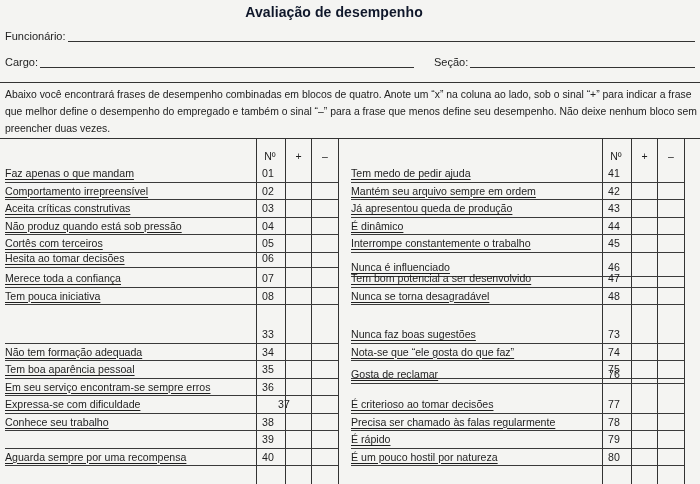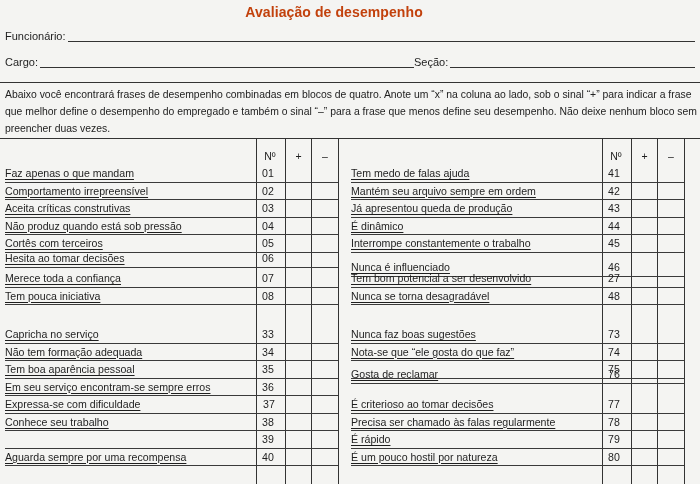--- a/index.html
+++ b/index.html
@@ -5,21 +5,21 @@
   * { box-sizing: border-box; margin: 0; padding: 0; }
   html, body { width: 700px; height: 484px; overflow: hidden; }
   body {
     background: #f4f4f2;
     font-family: "Liberation Sans", "DejaVu Sans", sans-serif;
     color: #1e1e1e;
     position: relative;
   }
   .title {
     position: absolute; left: 0; top: 4px; width: 668px;
-    text-align: center; font-size: 14px; font-weight: bold; color: #c2410c;
+    text-align: center; font-size: 14px; font-weight: bold; color: #0f172a;
     letter-spacing: 0.1px;
   }
   .field-row { position: absolute; left: 5px; font-size: 11px; display: flex; align-items: flex-end; }
   .field-label { white-space: nowrap; margin-right: 2px; }
   .field-line { border-bottom: 1px solid #333; height: 11px; }
   .hr { position: absolute; left: 0; width: 700px; border-top: 1.5px solid #333; }
   .instructions {
     position: absolute; left: 5px; top: 86px; width: 692px;
     font-size: 10.4px; line-height: 17px; color: #222;
   }
@@ -41,21 +41,21 @@
 <div class="title">Avaliação de desempenho</div>
 
 <div class="field-row" style="top:30px; width:690px;">
   <span class="field-label">Funcionário:</span>
   <span class="field-line" style="flex:1;"></span>
 </div>
 
 <div class="field-row" style="top:56px; width:690px;">
   <span class="field-label">Cargo:</span>
   <span class="field-line" style="width:374px;"></span>
-  <span class="field-label" style="margin-left:0;">Seção:</span>
+  <span class="field-label" style="margin-left:20px;">Seção:</span>
   <span class="field-line" style="flex:1;"></span>
 </div>
 
 <div class="hr" style="top:82px;"></div>
 
 <div class="instructions">Abaixo você encontrará frases de desempenho combinadas em blocos de quatro. Anote um “x” na coluna ao lado, sob o sinal “+” para indicar a frase que melhor define o desempenho do empregado e também o sinal “–” para a frase que menos define seu desempenho. Não deixe nenhum bloco sem preencher duas vezes.</div>
 
 <div class="hr" style="top:138px;"></div>
 
 <div class="vline" style="left:256px; top:139px; height:345px;"></div>
@@ -121,21 +121,21 @@
   <div class="row" style="top:122.5px; width:333px;">
       <span class="phrase">Tem pouca iniciativa</span>
       <span class="num" style="left:257px;">08</span>
       <span class="cell" style="left:281px;width:26px;height:17px;"></span>
       <span class="cell" style="left:307px;width:26px;height:17px;"></span>
     </div>
 </div>
 
 <div class="block" style="left:351px; top:165px;">
   <div class="row" style="top:0px; width:333px;">
-      <span class="phrase">Tem medo de falas ajuda</span>
+      <span class="phrase">Tem medo de pedir ajuda</span>
       <span class="num" style="left:257px;">41</span>
       <span class="cell" style="left:281px;width:26px;height:17px;"></span>
       <span class="cell" style="left:307px;width:26px;height:17px;"></span>
     </div>
   <div class="row" style="top:17.5px; width:333px;">
       <span class="phrase">Mantém seu arquivo sempre em ordem</span>
       <span class="num" style="left:257px;">42</span>
       <span class="cell" style="left:281px;width:26px;height:17px;"></span>
       <span class="cell" style="left:307px;width:26px;height:17px;"></span>
     </div>
@@ -158,35 +158,34 @@
       <span class="cell" style="left:307px;width:26px;height:17px;"></span>
     </div>
   <div class="row" style="top:94px; width:333px;text-align:right;">
       <span class="phrase">Nunca é influenciado</span>
       <span class="num" style="left:257px;">46</span>
       <span class="cell" style="left:281px;width:26px;height:17px;"></span>
       <span class="cell" style="left:307px;width:26px;height:17px;"></span>
     </div>
   <div class="row" style="top:105px; width:333px;">
       <span class="phrase">Tem bom potencial a ser desenvolvido</span>
-      <span class="num" style="left:257px;">27</span>
+      <span class="num" style="left:257px;">47</span>
       <span class="cell" style="left:281px;width:26px;height:17px;"></span>
       <span class="cell" style="left:307px;width:26px;height:17px;"></span>
     </div>
   <div class="row" style="top:122.5px; width:333px;">
       <span class="phrase">Nunca se torna desagradável</span>
       <span class="num" style="left:257px;">48</span>
       <span class="cell" style="left:281px;width:26px;height:17px;"></span>
       <span class="cell" style="left:307px;width:26px;height:17px;"></span>
     </div>
 </div>
 
 <div class="block" style="left:5px; top:326px;">
   <div class="row" style="top:0px; width:333px;">
-      <span class="phrase">Capricha no serviço</span>
       <span class="num" style="left:257px;">33</span>
       <span class="cell" style="left:281px;width:26px;height:17px;"></span>
       <span class="cell" style="left:307px;width:26px;height:17px;"></span>
     </div>
   <div class="row" style="top:17.5px; width:333px;">
       <span class="phrase">Não tem formação adequada</span>
       <span class="num" style="left:257px;">34</span>
       <span class="cell" style="left:281px;width:26px;height:17px;"></span>
       <span class="cell" style="left:307px;width:26px;height:17px;"></span>
     </div>
@@ -197,21 +196,21 @@
       <span class="cell" style="left:307px;width:26px;height:17px;"></span>
     </div>
   <div class="row" style="top:52.5px; width:333px;">
       <span class="phrase">Em seu serviço encontram-se sempre erros</span>
       <span class="num" style="left:257px;">36</span>
       <span class="cell" style="left:281px;width:26px;height:17px;"></span>
       <span class="cell" style="left:307px;width:26px;height:17px;"></span>
     </div>
   <div class="row" style="top:70px; width:333px;">
       <span class="phrase">Expressa-se com dificuldade</span>
-      <span class="num" style="left:258px;">37</span>
+      <span class="num" style="left:273px;">37</span>
       <span class="cell" style="left:281px;width:26px;height:17px;"></span>
       <span class="cell" style="left:307px;width:26px;height:17px;"></span>
     </div>
   <div class="row" style="top:87.5px; width:333px;">
       <span class="phrase">Conhece seu trabalho</span>
       <span class="num" style="left:257px;">38</span>
       <span class="cell" style="left:281px;width:26px;height:17px;"></span>
       <span class="cell" style="left:307px;width:26px;height:17px;"></span>
     </div>
   <div class="row" style="top:105px; width:333px;">

